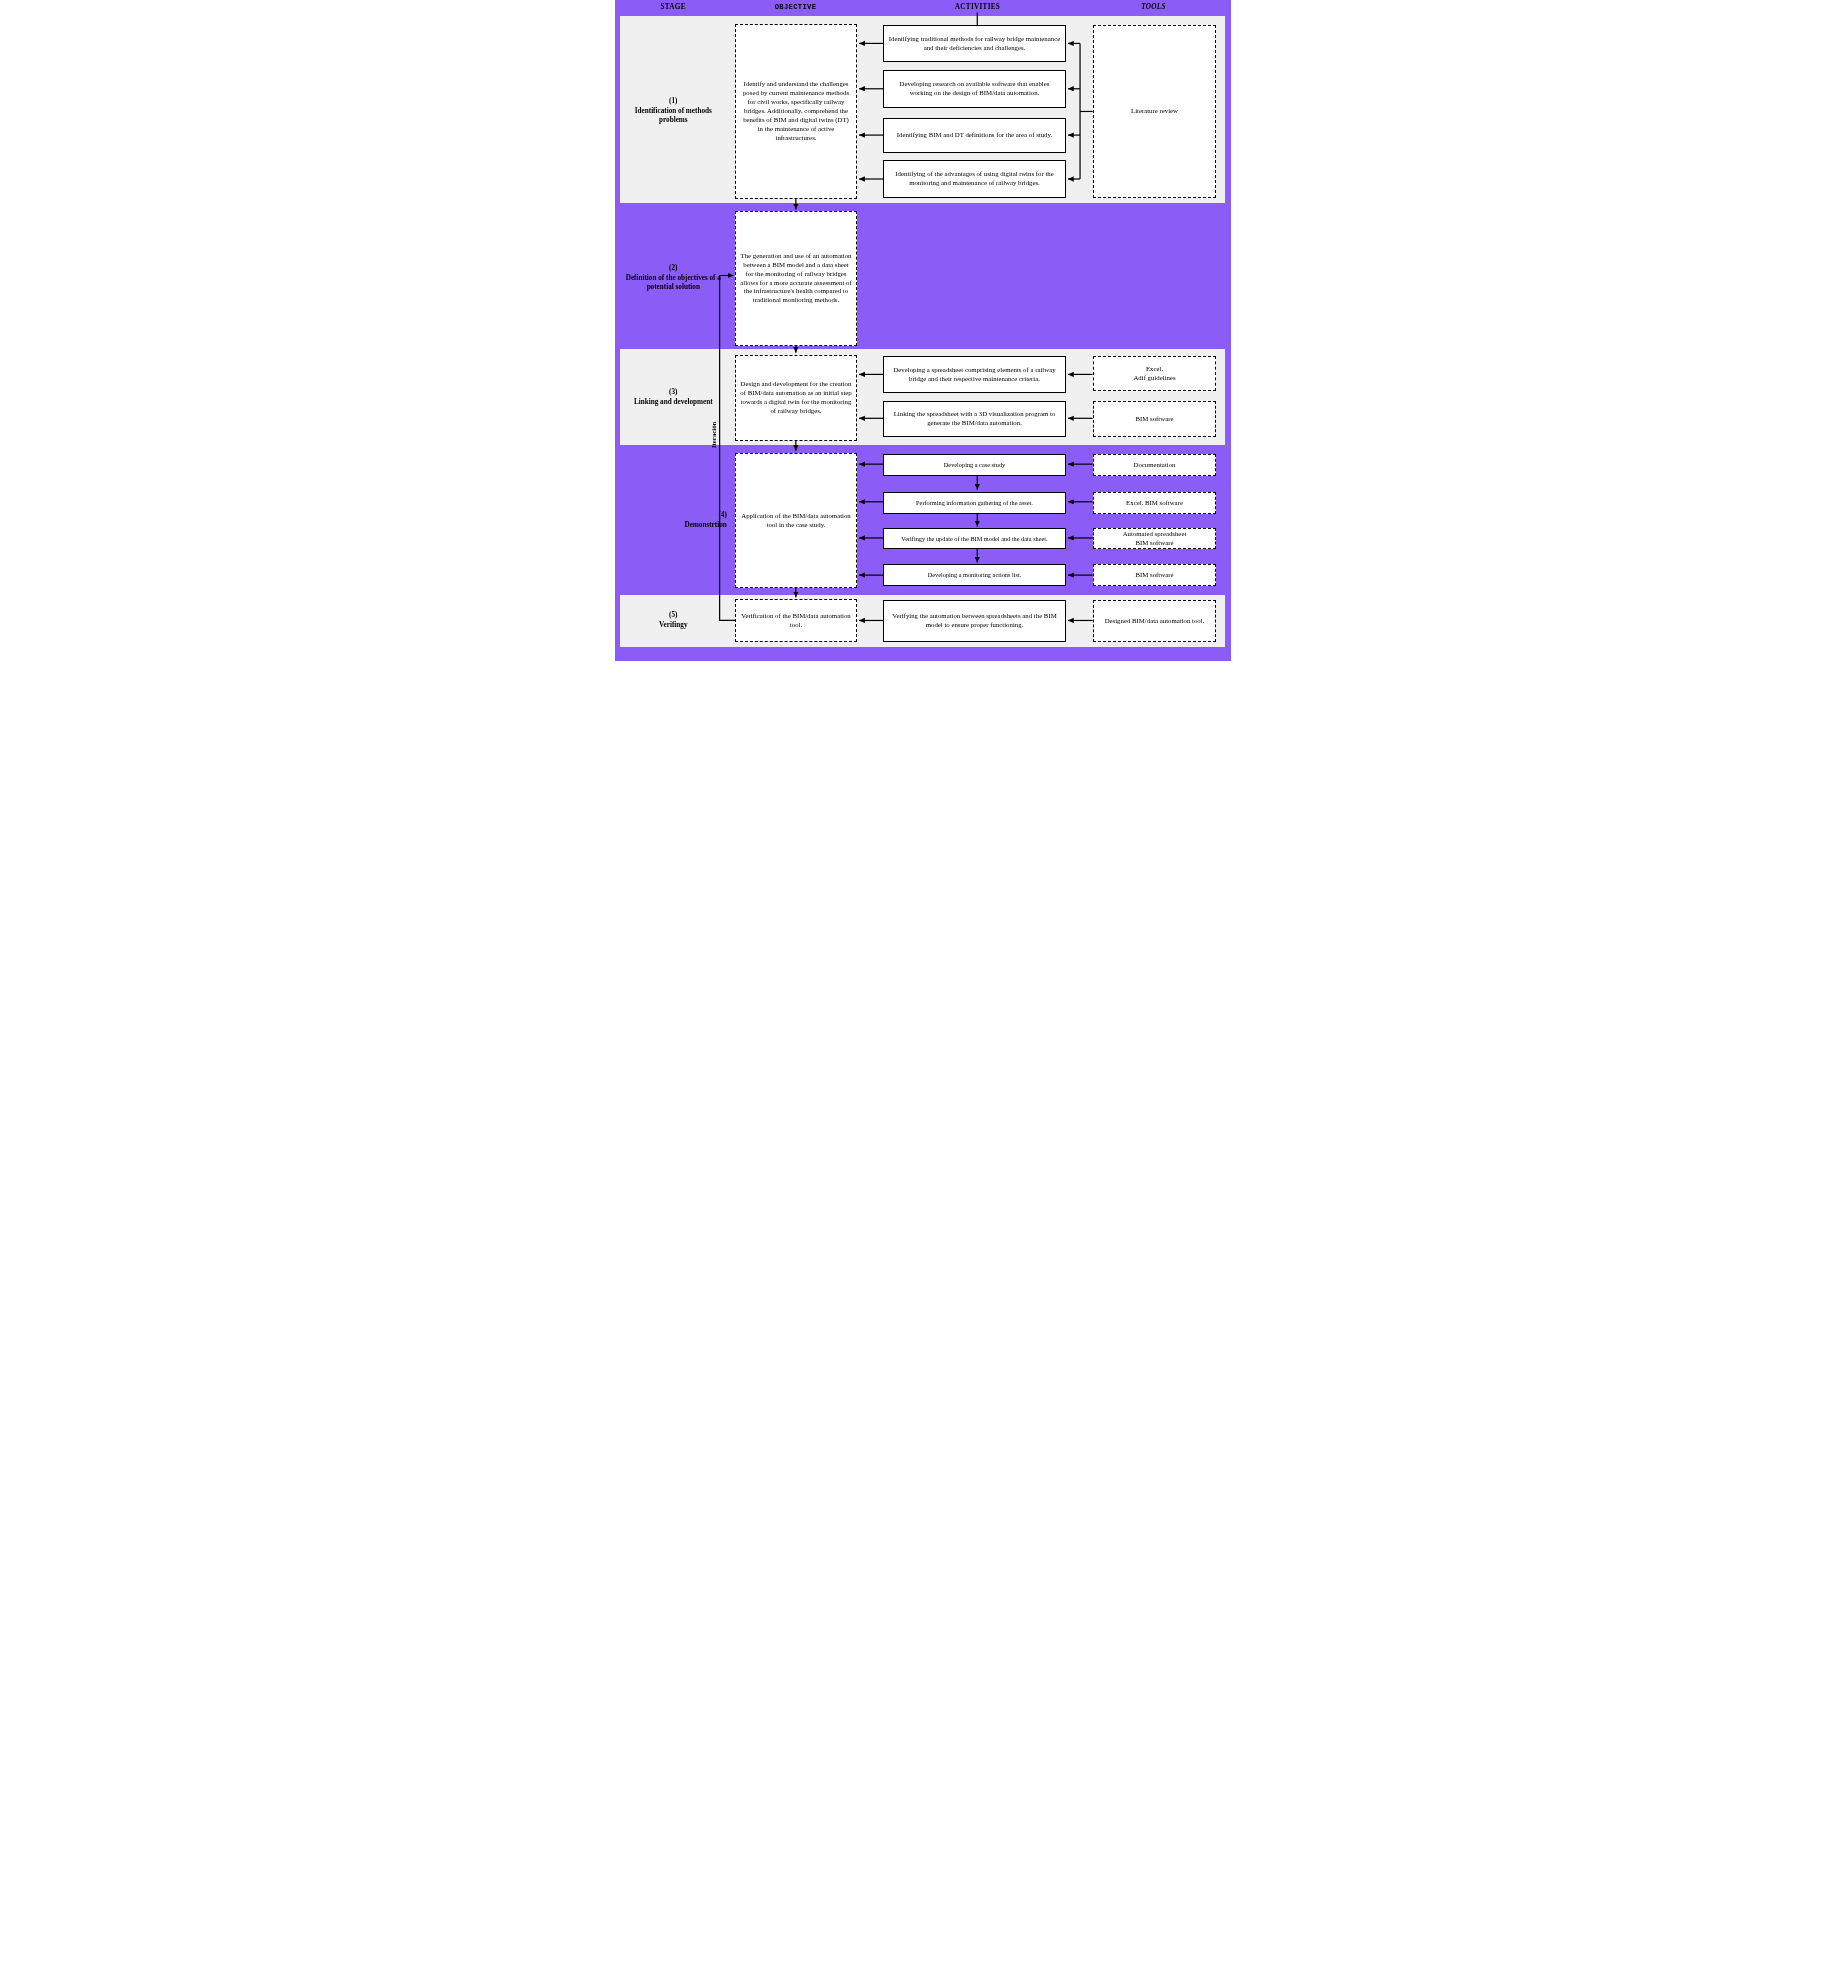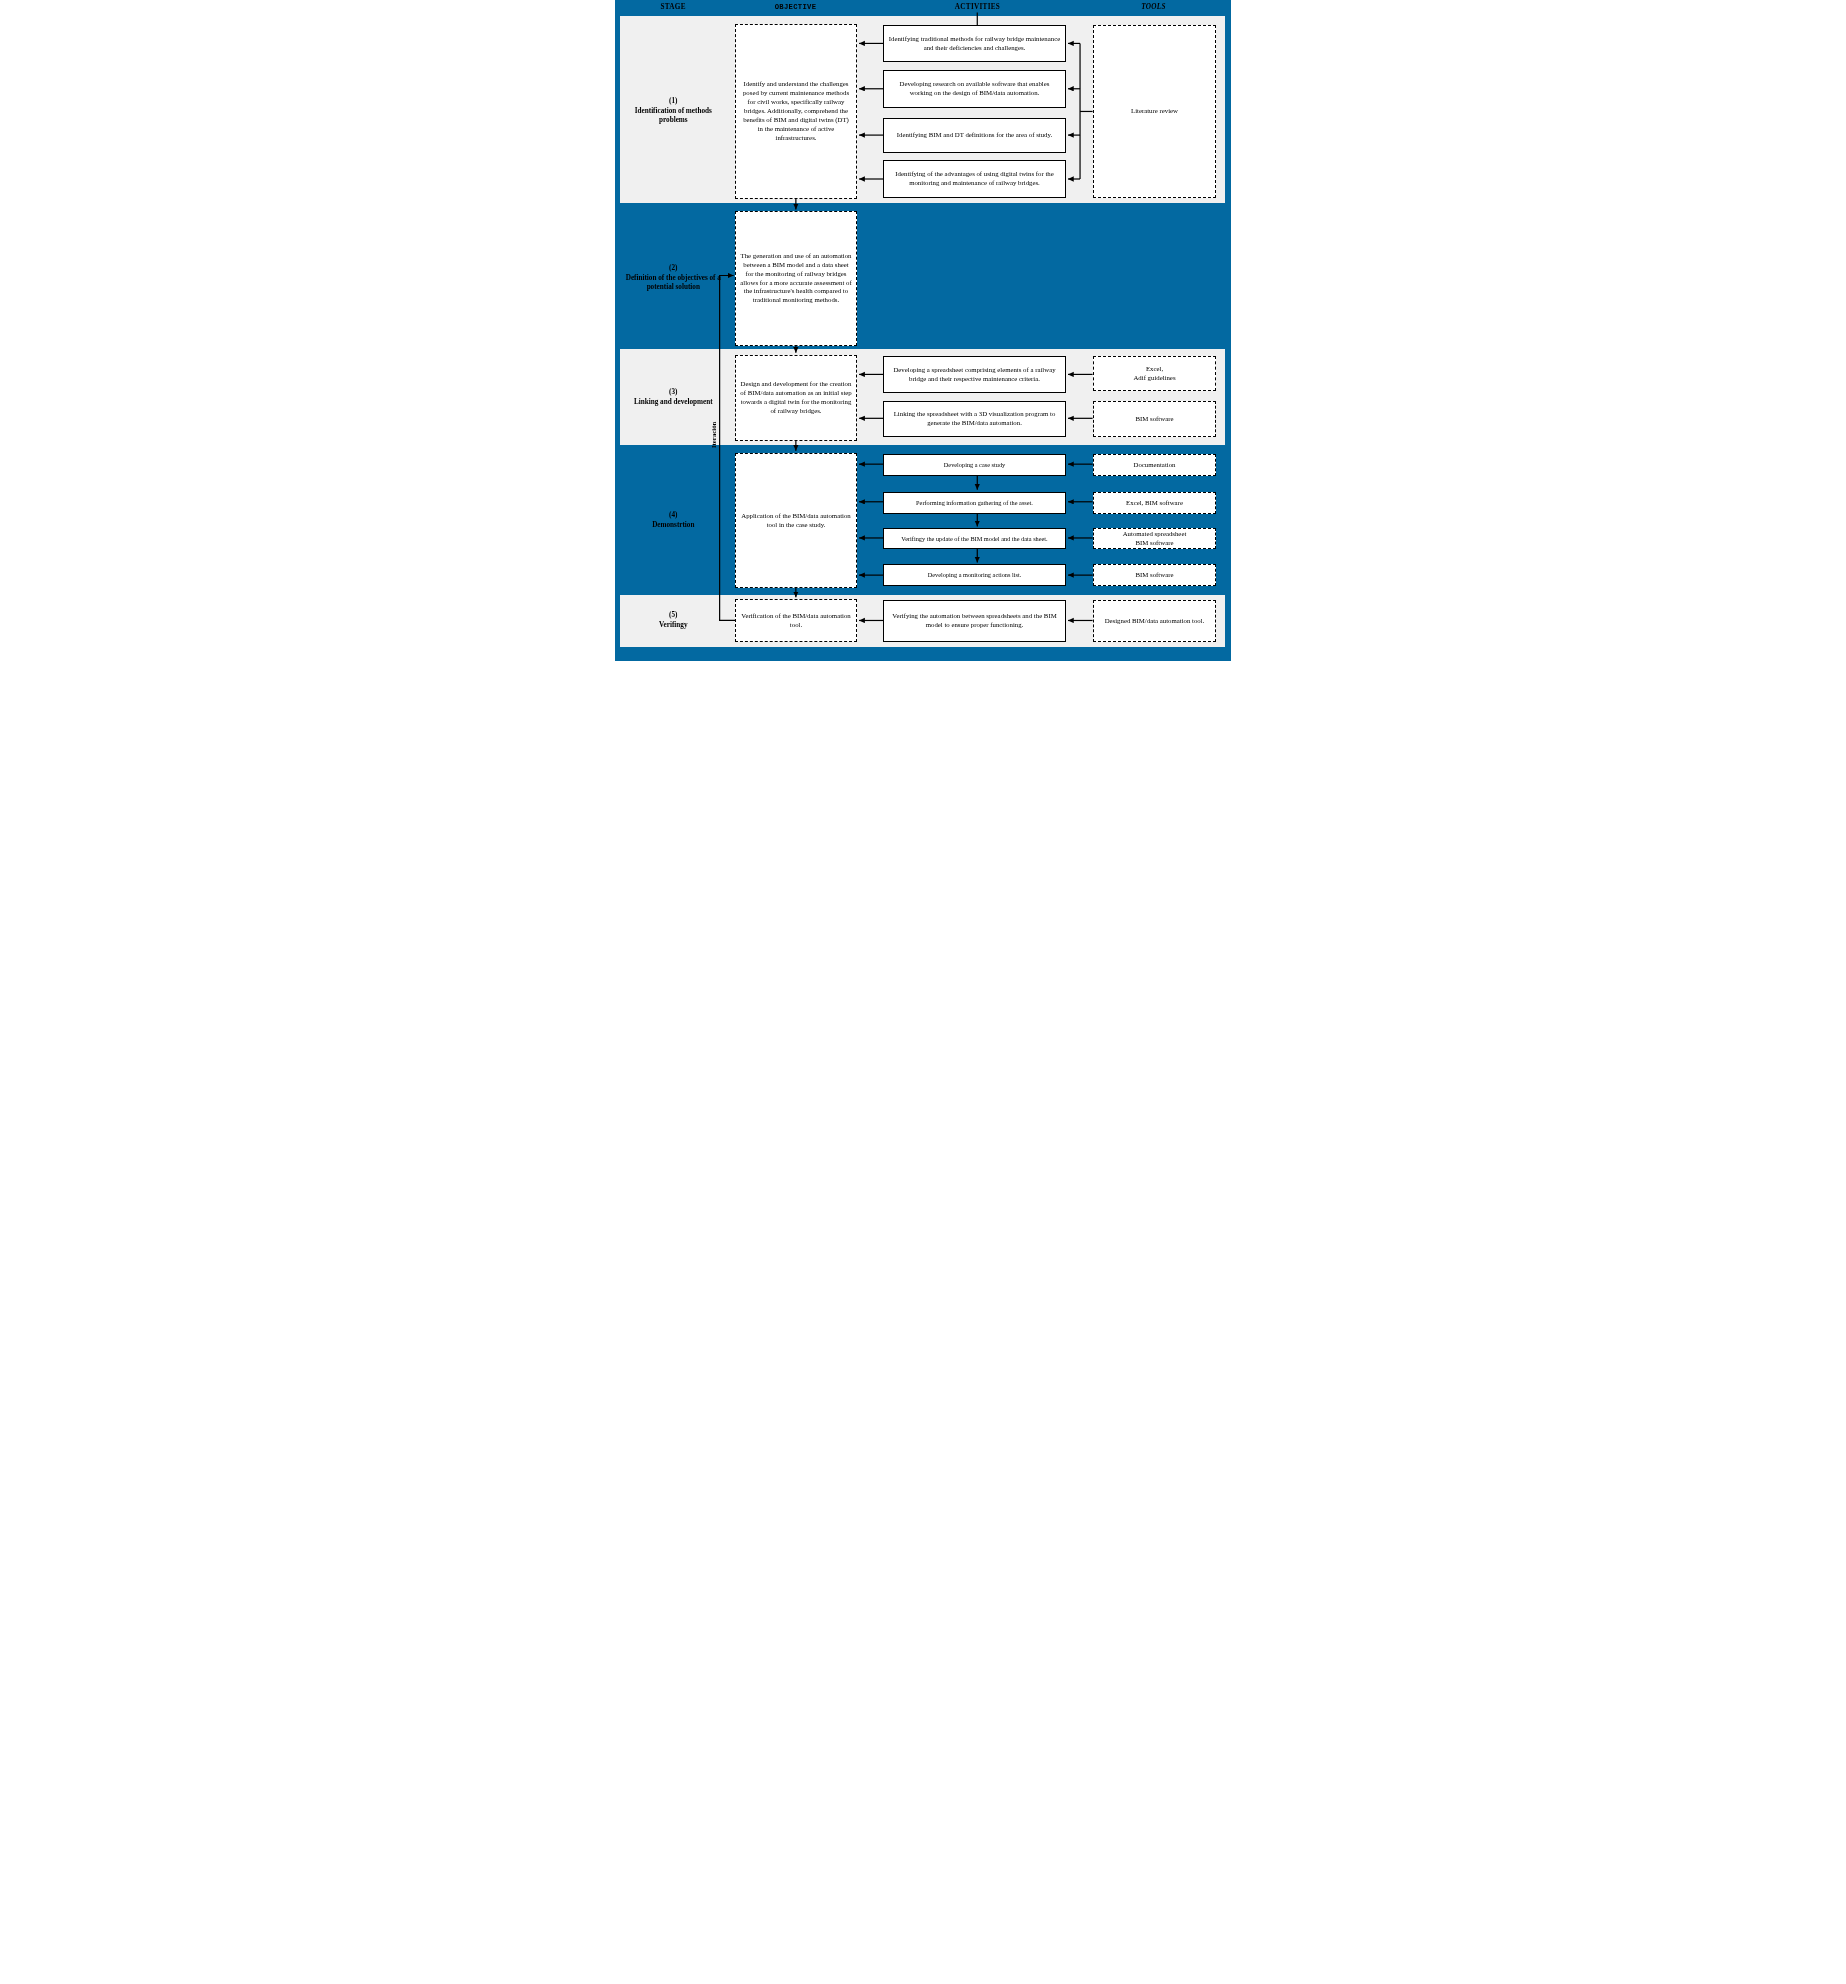--- a/index.html
+++ b/index.html
@@ -1,20 +1,20 @@
 <!DOCTYPE html>
 <html style="font-size:7.7px"><head>
 <meta charset="utf-8">
 <style>
   html,body{margin:0;padding:0;background:#ffffff;}
   #canvas{
     position:relative;
     width:616px;height:661px;
     margin:0 auto;
-    background:#0369a1;
+    background:#8b5cf6;
     font-family:"Liberation Serif","DejaVu Serif",serif;
     color:#000;
   }
   .band{position:absolute;left:4.8px;width:605px;background:#f0f0f0;z-index:0;}
   .hdr{
     position:absolute;top:2.9px;width:97px;text-align:center;
     font-size:7.2px;font-weight:700;letter-spacing:0.3px;z-index:3;
   }
   .slabel{
     position:absolute;left:4.8px;width:107px;z-index:3;
@@ -58,21 +58,21 @@
     <div>Identification of methods problems</div>
   </div>
   <div class="slabel" style="top:211px;height:135px;">
     <div>(2)</div>
     <div>Definition of the objectives of a potential solution</div>
   </div>
   <div class="slabel" style="top:355px;height:86px;">
     <div>(3)</div>
     <div>Linking and development</div>
   </div>
-  <div class="slabel" style="top:453px;height:135px;">
+  <div class="slabel" style="top:453px;height:135px;align-items:flex-end;">
     <div>(4)</div>
     <div>Demonstrtion</div>
   </div>
   <div class="slabel" style="top:599px;height:43px;">
     <div>(5)</div>
     <div>Verifingy</div>
   </div>
 
   <div class="obox" style="top:24px;height:175px;">
     <span>Identify and understand the challenges posed by current maintenance methods for civil works, specifically railway bridges. Additionally, comprehend the benefits of BIM and digital twins (DT) in the maintenance of active infrastructures.</span>

